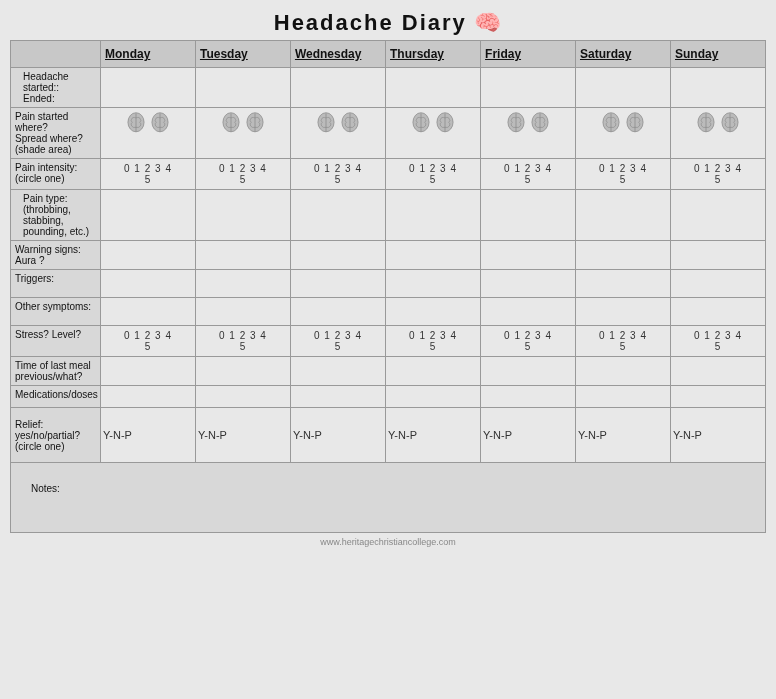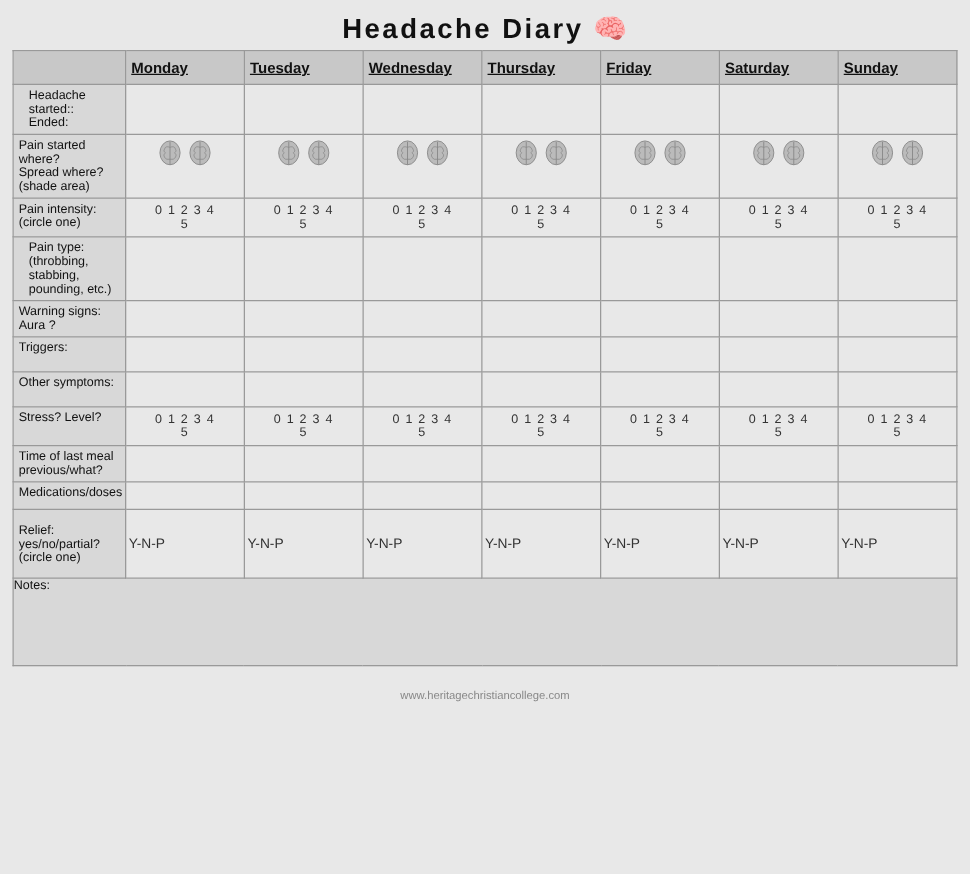--- a/index.html
+++ b/index.html
@@ -95,21 +95,21 @@
       padding: 4px 2px;
     }
     .notes-row td {
       height: 60px;
       vertical-align: top;
     }
     .footer {
       text-align: center;
       font-size: 9px;
       color: #888;
-      margin-top: 18px;
+      margin-top: 4px;
     }
     .tall-row td {
       height: 38px;
       padding-left: 12px;
     }
     .medium-row td {
       height: 28px;
     }
     .relief-row td {
       height: 55px;
@@ -364,21 +364,21 @@
         <td class="ynp-cell">Y-N-P</td>
         <td class="ynp-cell">Y-N-P</td>
         <td class="ynp-cell">Y-N-P</td>
         <td class="ynp-cell">Y-N-P</td>
         <td class="ynp-cell">Y-N-P</td>
         <td class="ynp-cell">Y-N-P</td>
         <td class="ynp-cell">Y-N-P</td>
       </tr>
 
       <tr class="notes-row">
-        <td class="row-label" colspan="8" style="height:70px; vertical-align:top; padding: 0;">
+        <td class="row-label" colspan="8" style="height:70px; vertical-align:top; padding: 20px;">
           Notes:
         </td>
       </tr>
     </tbody>
   </table>
 
   <div class="footer">
     <span>www.heritagechristiancollege.com</span>
   </div>
 </div>

